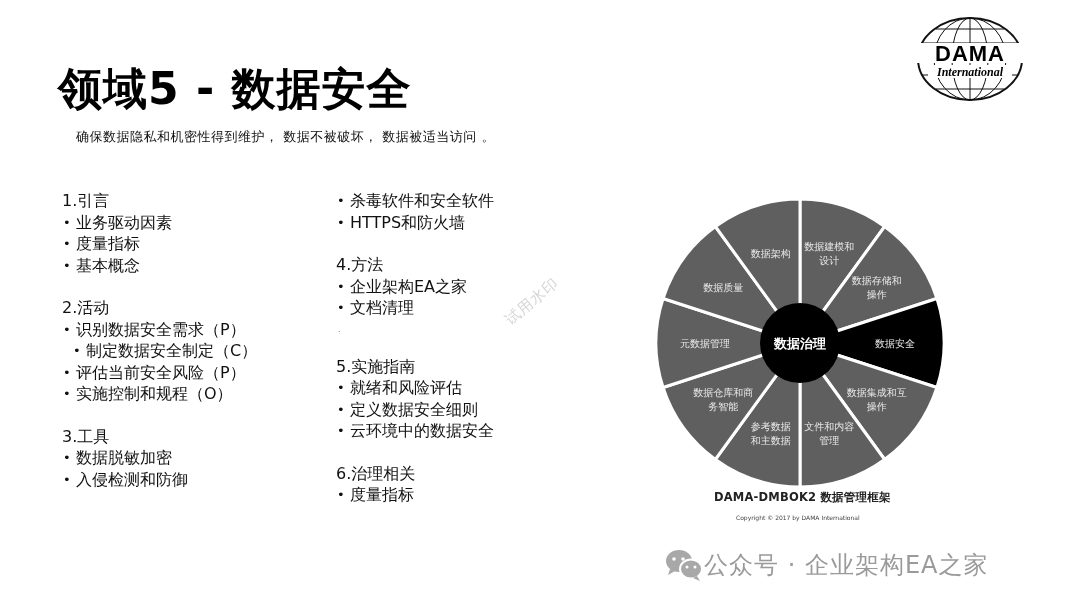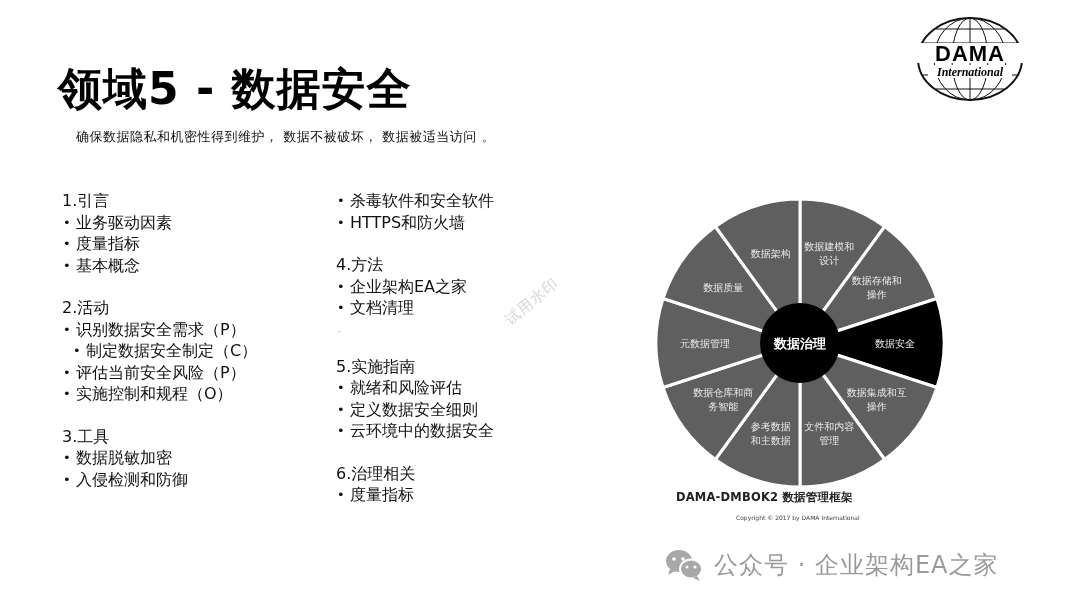--- a/index.html
+++ b/index.html
@@ -12,23 +12,23 @@
   .col1 { left:62px; top:190px; }
   .col2 { left:336px; top:190px; }
   .sec { margin-bottom:21px; }
   .sec-h { font-weight:normal; font-size:16px; }
   .item { position:relative; padding-left:14px; }
   .item::before { content:"•"; position:absolute; left:1px; top:0; font-size:13px; }
   .item.sub { margin-left:10px; }
   .spacer-dot { font-size:8px; height:21px; color:#777; padding-left:2px; }
   .watermark { position:absolute; left:500px; top:292px; font-size:15px; color:#d6d6d6; transform:rotate(-40deg); letter-spacing:1px; }
   .wheel { position:absolute; left:650px; top:195px; width:300px; height:300px; }
-  .caption { position:absolute; left:676px; top:490px; font-size:11.5px; font-weight:bold; color:#222; letter-spacing:0.2px; }
+  .caption { position:absolute; left:714px; top:490px; font-size:11.5px; font-weight:bold; color:#222; letter-spacing:0.2px; }
   .copyright { position:absolute; left:736px; top:514px; font-size:6px; color:#444; }
-  .footer { position:absolute; left:664px; top:548px; display:flex; align-items:center; gap:10px; color:#9a9a9a; font-size:24px; letter-spacing:1px; }
+  .footer { position:absolute; left:664px; top:548px; display:flex; align-items:center; color:#9a9a9a; font-size:24px; letter-spacing:1px; }
 </style>
 </head>
 <body>
 
 <div class="title">领域5 - 数据安全</div>
 <div class="subtitle">确保数据隐私和机密性得到维护， 数据不被破坏， 数据被适当访问 。</div>
 
 <svg class="logo" viewBox="0 0 124 88">
   <ellipse cx="62" cy="44" rx="52" ry="41" fill="none" stroke="#111" stroke-width="2"></ellipse>
   <ellipse cx="62" cy="44" rx="36" ry="41" fill="none" stroke="#111" stroke-width="1"></ellipse>

